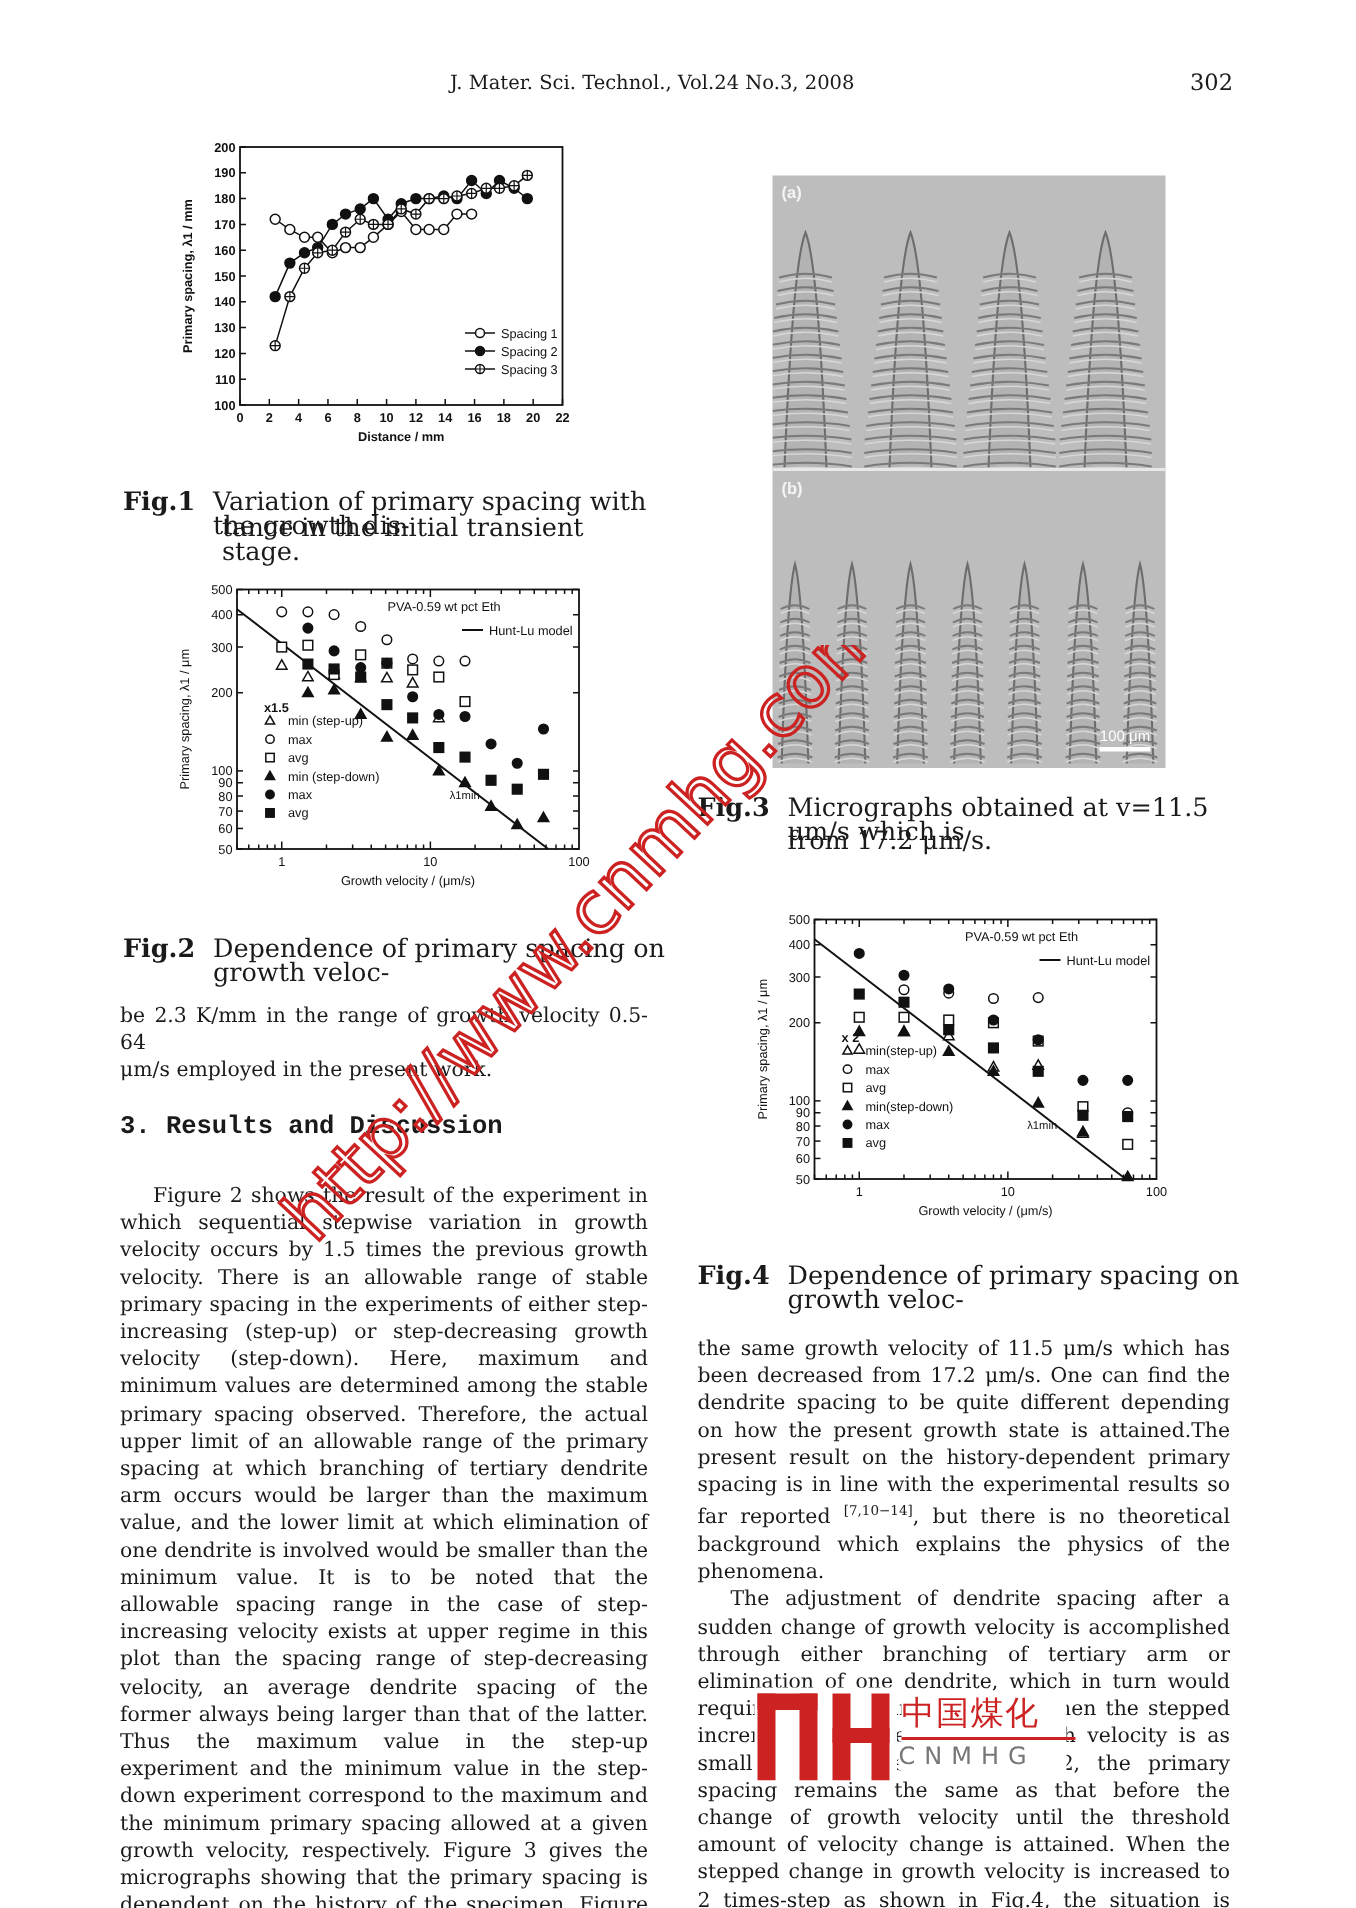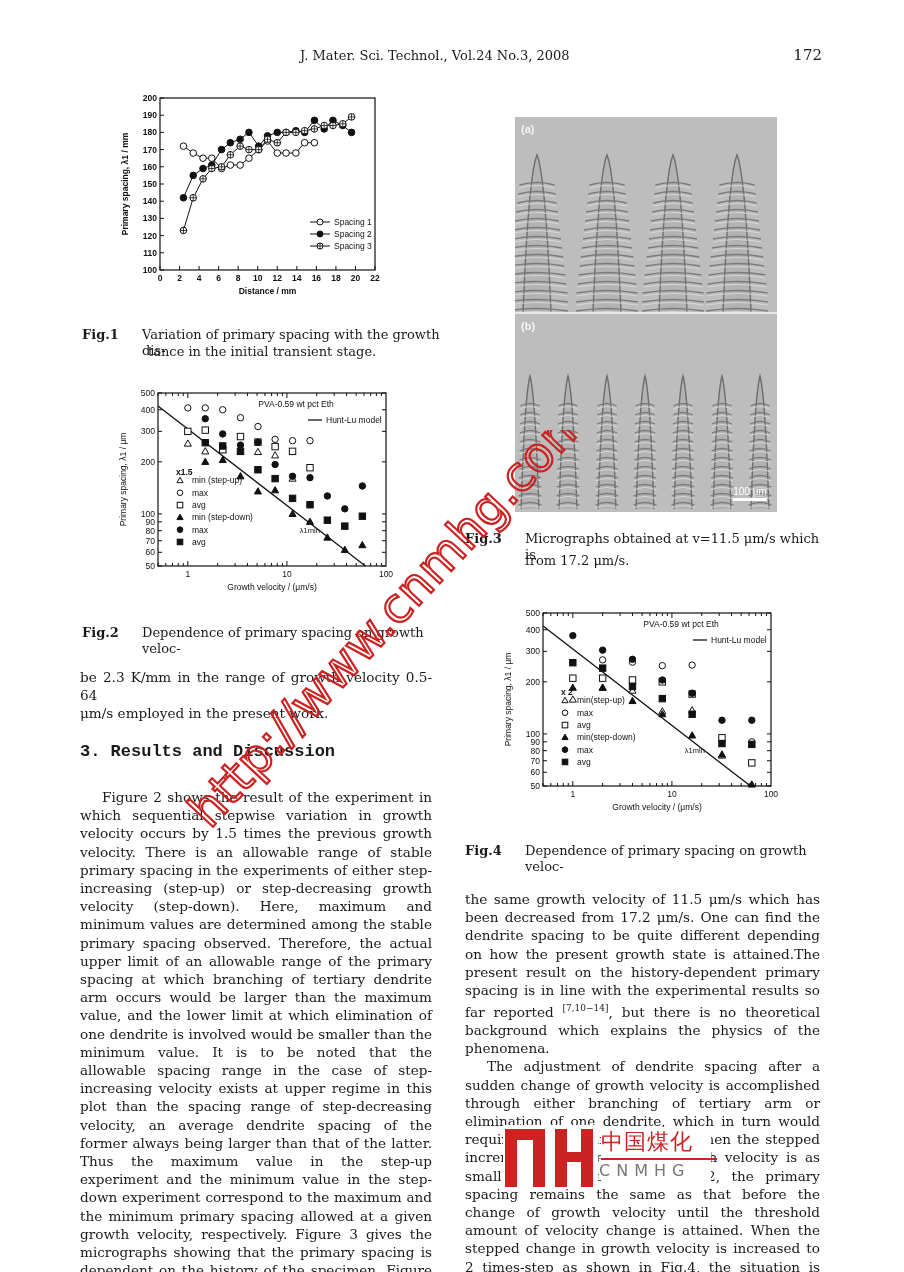--- a/index.html
+++ b/index.html
@@ -2,21 +2,21 @@
 <html><head>
 <meta charset="utf-8">
 <style>
   html, body { margin: 0; padding: 0; background: #ffffff; }
   body { width: 904px; height: 1272px; position: relative; overflow: hidden;
          font-family: "DejaVu Serif", "Liberation Serif", serif; color: #1a1a1a; }
   .abs { position: absolute; }
   .header { left: 300px; top: 48px; width: 522px; font-size: 13px; }
   .header .journal { position: absolute; left: 0; top: 0; }
   .header .page { position: absolute; right: 0; top: -2px; font-size: 15px; }
-  .caption { font-size: 13px; line-height: 16px; }
+  .caption { font-size: 17px; line-height: 16px; }
   .caption .lbl { position: absolute; left: 0; top: 0; font-weight: bold; }
   .caption .txt { position: absolute; left: 60px; top: 0; }
   .body-text { font-size: 13.6px; line-height: 18.2px; text-align: justify; }
   .body-text p { margin: 0; }
   .body-text p.indent { text-indent: 22px; }
   .sec-title { font-size: 17px; font-weight: bold; font-family: Liberation Mono, monospace; }
   svg text { font-family: "Liberation Sans", "DejaVu Sans", sans-serif; }
   .micro { left: 515px; top: 117px; width: 262px; height: 395px; background: #bdbdbd; overflow: hidden; }
   .micro .panel { position: absolute; left: 0; width: 262px; height: 195px; overflow: hidden; }
   .micro .panel-a { top: 0; }
@@ -34,21 +34,21 @@
               font-family: "DejaVu Sans", sans-serif; background: #fff; letter-spacing: 1px; }
   .logo .line { position: absolute; left: 98px; top: 33px; width: 116px; height: 2px; background: #cc2222; }
   .logo .en { position: absolute; left: 96px; top: 36px; width: 110px; font-size: 16px; color: #777;
               font-family: "DejaVu Sans", sans-serif; letter-spacing: 6px; background: #fff; }
 </style>
 </head>
 <body>
 
 <div class="abs header">
   <span class="journal">J. Mater. Sci. Technol., Vol.24 No.3, 2008</span>
-  <span class="page">172</span>
+  <span class="page">302</span>
 </div>
 
 <svg class="abs" id="fig1" style="left:110px; top:90px;" width="290" height="215">
     <rect x="50" y="8" width="215" height="172" fill="none" stroke="#111" stroke-width="1.2"></rect>
     <line x1="50" y1="180" x2="50" y2="176" stroke="#111"></line>
     <text x="50" y="191" font-size="8.5" text-anchor="middle" fill="#111" font-weight="bold">0</text>
     <line x1="69.54545454545455" y1="180" x2="69.54545454545455" y2="176" stroke="#111"></line>
     <text x="69.54545454545455" y="191" font-size="8.5" text-anchor="middle" fill="#111" font-weight="bold">2</text>
     <line x1="89.0909090909091" y1="180" x2="89.0909090909091" y2="176" stroke="#111"></line>
     <text x="89.0909090909091" y="191" font-size="8.5" text-anchor="middle" fill="#111" font-weight="bold">4</text>

